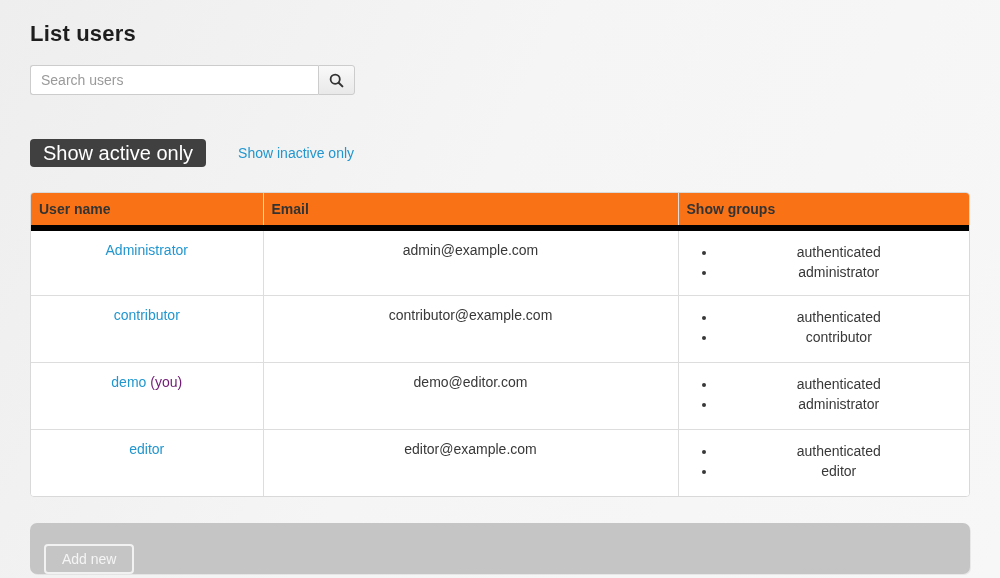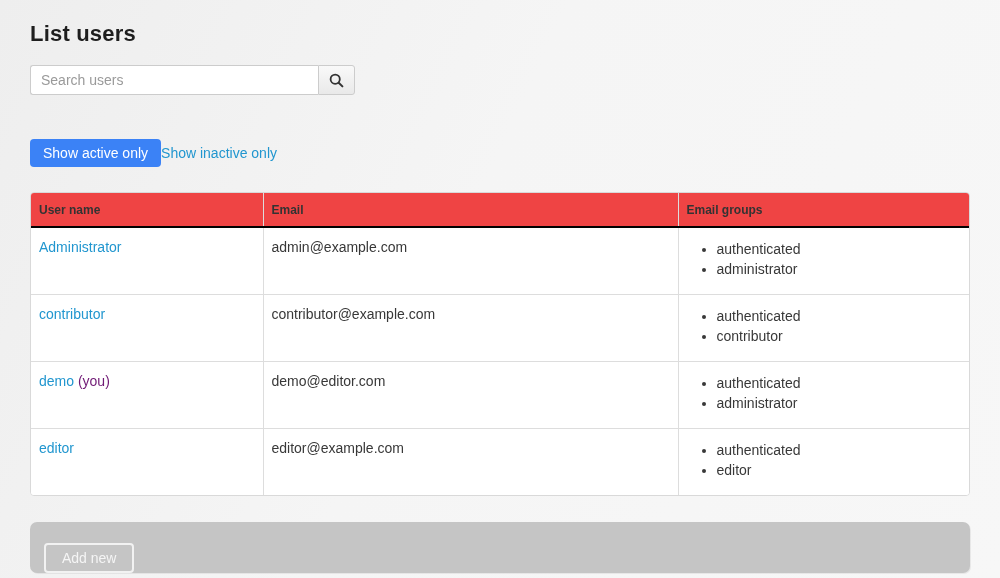--- a/index.html
+++ b/index.html
@@ -46,61 +46,62 @@
     cursor: pointer;
     display: flex;
     align-items: center;
     justify-content: center;
   }
   .search-btn svg { display: block; }
 
   
   .filter-row { margin-top: 44px; display: flex; align-items: center; }
   .btn-active-filter {
-    background: #3b82f6;
+    background: #404040;
     color: #fff;
     border: none;
     border-radius: 4px;
     height: 28px;
     padding: 0 13px;
-    font-size: 14px;
+    font-size: 20px;
     font-family: inherit;
     cursor: pointer;
   }
   .link { color: #2196cf; text-decoration: none; cursor: pointer; }
-  .inactive-filter-link { margin-left: 0; font-size: 14px; }
+  .inactive-filter-link { margin-left: 32px; font-size: 14px; }
 
   
   .table-wrap {
     margin-top: 25px;
     border: 1px solid #d9d9d9;
     border-radius: 4px;
     overflow: hidden;
     background: #fff;
   }
   table { width: 100%; border-collapse: collapse; table-layout: fixed; }
   th {
-    background: #ef4444;
+    background: #f97316;
     text-align: left;
     font-weight: bold;
     color: #333;
-    font-size: 12px;
+    font-size: 14px;
     padding: 8px 8px;
     height: 34px;
-    border-bottom: 2px solid #000000;
+    border-bottom: 6px solid #000000;
   }
   th + th, td + td { border-left: 1px solid #ddd; }
   tbody tr + tr td { border-top: 1px solid #ddd; }
   td {
     vertical-align: top;
     padding: 11px 8px;
     height: 67px;
     font-size: 14px;
     color: #383838;
     background: #fff;
+    text-align: center;
   }
   col.c-user   { width: 232px; }
   col.c-email  { width: 415px; }
   col.c-groups { width: auto;  }
   td ul { margin: 0; padding-left: 30px; }
   td li { line-height: 20px; color: #383838; }
   .suffix { color: #701a75; }
 
   
   .footer-bar {
@@ -152,21 +153,21 @@
     <table>
       <colgroup>
           <col class="c-user">
           <col class="c-email">
           <col class="c-groups">
         </colgroup>
       <thead>
         <tr>
           <th>User name</th>
           <th>Email</th>
-          <th>Email groups</th>
+          <th>Show groups</th>
         </tr>
       </thead>
       <tbody>
   <tr>
     <td>
       <a class="link">Administrator</a><span class="suffix"></span>
     </td>
     <td>admin@example.com</td>
     <td>
       <ul>

